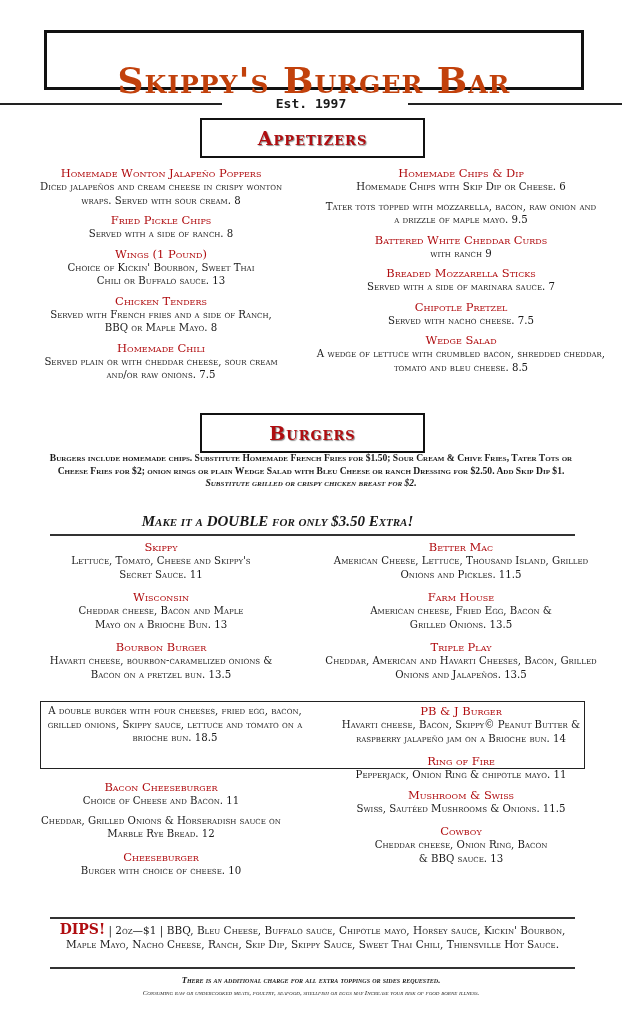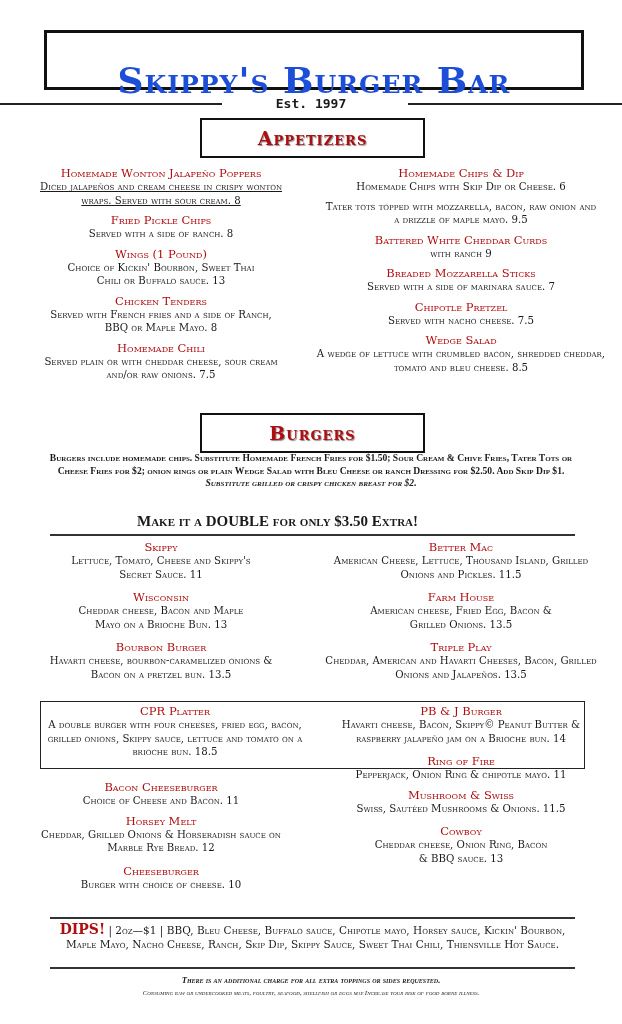--- a/index.html
+++ b/index.html
@@ -1,32 +1,32 @@
 <!DOCTYPE html>
 <html><head>
 <meta charset="utf-8">
 <style>
   * { box-sizing: border-box; margin: 0; padding: 0; }
   body { width: 622px; height: 1024px; background: #ffffff; font-family: "DejaVu Serif", serif; color: #1a1a1a; position: relative; overflow: hidden; }
   .title-box { position: absolute; left: 44px; top: 30px; width: 540px; height: 60px; border: 3px solid #111; display: flex; align-items: center; justify-content: center; }
-  .title-box h1 { font-family: "DejaVu Serif", serif; font-weight: bold; font-size: 36px; color: #1d4ed8; font-variant: small-caps; letter-spacing: 1px; line-height: 1; margin-top: 40px; }
+  .title-box h1 { font-family: "DejaVu Serif", serif; font-weight: bold; font-size: 36px; color: #c2410c; font-variant: small-caps; letter-spacing: 1px; line-height: 1; margin-top: 40px; }
   .est-row { position: absolute; left: 0; top: 96px; width: 622px; height: 16px; }
   .est-row .line { position: absolute; top: 27px; height: 1.5px; background: #222; }
   .est-row .line.l { left: 0; width: 222px; top: 7px; }
   .est-row .line.r { left: 408px; width: 214px; top: 7px; }
   .est-row .est { position: absolute; left: 0; width: 622px; text-align: center; font-family: "DejaVu Sans Mono", monospace; font-weight: bold; font-size: 13px; top: 0; }
   .section-box { position: absolute; left: 200px; width: 225px; height: 40px; border: 2px solid #111; display: flex; align-items: center; justify-content: center; }
   .section-box span { font-weight: bold; font-size: 19px; color: #b00d10; font-variant: small-caps; letter-spacing: 1px; text-shadow: 1px 1px 1px #888; }
   .col { position: absolute; width: 290px; text-align: center; }
   .item { margin-bottom: 6px; }
   .item .name { font-weight: normal; font-size: 11.5px; color: #b00d10; font-variant: small-caps; line-height: 14px; }
   .item .desc { font-size: 10.2px; font-variant: small-caps; line-height: 13.5px; }
   .burger-note { position: absolute; left: 40px; width: 542px; top: 452px; text-align: center; font-size: 9.6px; font-weight: bold; font-variant: small-caps; line-height: 12.5px; font-family: "Liberation Serif", serif; }
   .burger-note .italic { font-style: italic; }
-  .double { position: absolute; left: 0; width: 555px; top: 513px; text-align: center; font-weight: bold; font-size: 15px; font-variant: small-caps; font-family: "Liberation Serif", serif; }
+  .double { position: absolute; left: 0; width: 555px; top: 513px; text-align: center; font-weight: bold; font-size: 15px; font-variant: small-caps; font-family: "Liberation Serif", serif; font-style: italic; }
   .rule { position: absolute; left: 50px; width: 525px; height: 2px; background: #333; }
   .box-special { position: absolute; left: 40px; top: 701px; width: 545px; height: 68px; border: 1.5px solid #222; }
   .dips { position: absolute; left: 50px; width: 525px; top: 922px; text-align: center; font-size: 10.5px; font-variant: small-caps; line-height: 14px; }
   .dips .dips-label { font-weight: bold; color: #b00d10; font-size: 14px; font-variant: normal; }
   .footer1 { position: absolute; left: 0; width: 622px; top: 975px; text-align: center; font-size: 8.6px; font-weight: bold; font-style: italic; font-variant: small-caps; font-family: "Liberation Serif", serif; }
   .footer2 { position: absolute; left: 0; width: 622px; top: 989px; text-align: center; font-size: 6.8px; font-style: italic; font-variant: small-caps; font-family: "Liberation Serif", serif; color: #222; }
 </style>
 </head>
 <body>
 
@@ -40,21 +40,21 @@
   <div class="line r"></div>
 </div>
 
 <div class="section-box" style="top:118px;">
   <span>Appetizers</span>
 </div>
 
 <div class="col" style="left:16px; top:166px;">
   <div class="item">
       <div class="name">Homemade Wonton Jalapeño Poppers</div>
-      <div class="desc" style="padding:0 20px;text-decoration:underline;">Diced jalapeños and cream cheese in crispy wonton wraps. Served with sour cream. 8</div>
+      <div class="desc" style="padding:0 20px;">Diced jalapeños and cream cheese in crispy wonton wraps. Served with sour cream. 8</div>
     </div>
   <div class="item">
       <div class="name">Fried Pickle Chips</div>
       <div class="desc">Served with a side of ranch. 8</div>
     </div>
   <div class="item">
       <div class="name">Wings  (1 Pound)</div>
       <div class="desc" style="padding:0 40px;">Choice of Kickin' Bourbon, Sweet Thai Chili or Buffalo sauce. 13</div>
     </div>
   <div class="item">
@@ -131,38 +131,36 @@
     </div>
   <div class="item">
       <div class="name">Triple Play</div>
       <div class="desc">Cheddar, American and Havarti Cheeses, Bacon, Grilled Onions and Jalapeños. 13.5</div>
     </div>
 </div>
 
 <div class="box-special"></div>
 <div class="col" style="left:30px; top:704px;">
   <div class="item">
-      <div class="name">CPR Platter</div>
       <div class="desc" style="padding:0 10px;">A double burger with four cheeses, fried egg, bacon, grilled onions, Skippy sauce, lettuce and tomato on a brioche bun. 18.5</div>
     </div>
 </div>
 <div class="col" style="left:316px; top:704px;">
   <div class="item">
       <div class="name">PB &amp; J Burger</div>
       <div class="desc" style="padding:0 25px;">Havarti cheese, Bacon, Skippy© Peanut Butter &amp; raspberry jalapeño jam on a Brioche bun. 14</div>
     </div>
 </div>
 
 <div class="col" style="left:16px; top:780px;">
   <div class="item">
       <div class="name">Bacon Cheeseburger</div>
       <div class="desc">Choice of Cheese and Bacon. 11</div>
     </div>
   <div class="item" style="margin-bottom:9px;">
-      <div class="name">Horsey Melt</div>
       <div class="desc" style="padding:0 22px;">Cheddar, Grilled Onions &amp; Horseradish sauce on Marble Rye Bread. 12</div>
     </div>
   <div class="item">
       <div class="name">Cheeseburger</div>
       <div class="desc">Burger with choice of cheese. 10</div>
     </div>
 </div>
 
 <div class="col" style="left:316px; top:754px;">
   <div class="item">

